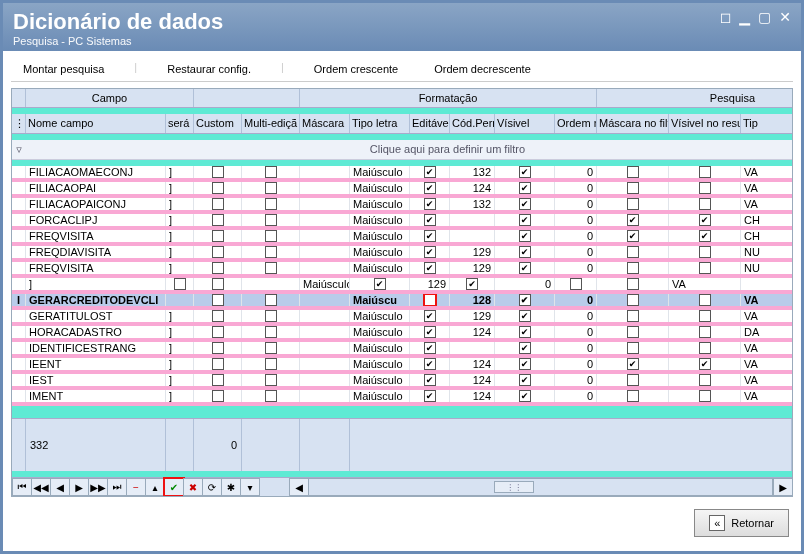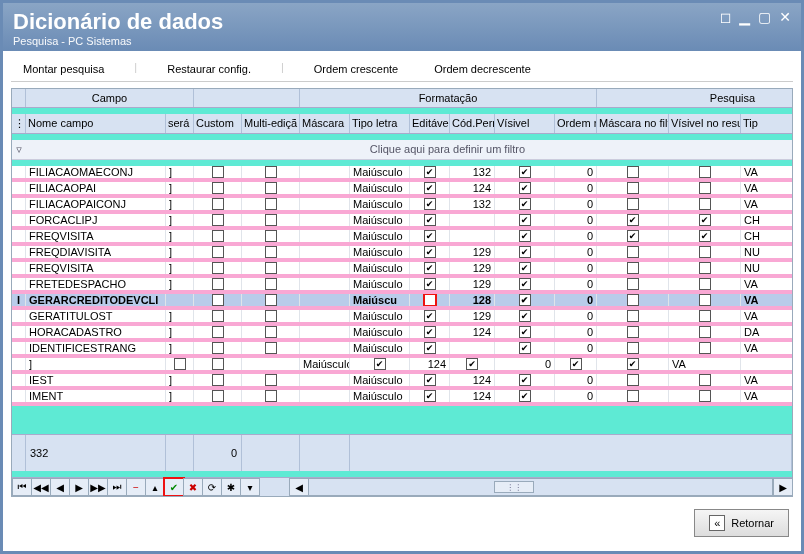--- a/index.html
+++ b/index.html
@@ -27,21 +27,21 @@
 .gridbody { flex: 1; overflow-y: hidden; overflow-x: hidden; }
 .datarow { border-bottom: 4px solid #f9a8d4; height: 16px; background: #fff; }
 .datarow.sel { background: #b9ccea; font-weight: bold; }
 .datarow .cell { padding: 1px 3px; border-right: 1px solid #e0e4ea; overflow: hidden; white-space: nowrap; font-size: 11px; display: flex; align-items: center; }
 .datarow .cell.center { justify-content: center; }
 .datarow .cell.right { justify-content: flex-end; }
 .chk { width: 12px; height: 12px; border: 1px solid #555; background: #fff; display: inline-flex; align-items: center; justify-content: center; font-size: 10px; line-height: 1; }
 .chk.on::after { content: "✔"; font-size: 9px; }
 .hl-red { outline: 2px solid #e11; outline-offset: -1px; }
 .sumrow { display: grid; grid-template-columns: 14px 140px 28px 48px 58px 50px 1fr; background: #d7e2f2; border-top: 1px solid #aac; }
-.sumrow .cell { padding: 12px 4px; border-right: 1px solid #b0c0d8; font-size: 11px; }
+.sumrow .cell { padding: 20px 4px; border-right: 1px solid #b0c0d8; font-size: 11px; }
 .navrow { display: flex; background: #d7e2f2; border-top: 1px solid #aac; align-items: center; }
 .navrow .btn { width: 20px; height: 18px; border: 1px solid #9ab; background: #e6edf7; display: flex; align-items: center; justify-content: center; font-size: 10px; cursor: pointer; margin-right: -1px; }
 .navrow .scroll { flex: 1; height: 18px; border: 1px solid #9ab; background: #d7e2f2; position: relative; display: flex; align-items: center; }
 .navrow .scroll .thumb { position: absolute; left: 40%; width: 40px; height: 12px; background: #e6edf7; border: 1px solid #9ab; display:flex; align-items:center; justify-content:center; font-size:8px; color:#668; }
 .footer { display: flex; justify-content: flex-end; padding: 6px 4px; }
 .retbtn { display: inline-flex; align-items: center; gap: 6px; padding: 5px 14px; border: 1px solid #888; background: linear-gradient(#f5f5f5,#ddd); cursor: pointer; font-size: 11px; }
 .retbtn .ico { width:16px; height:16px; border:1px solid #666; display:flex; align-items:center; justify-content:center; font-size:11px; background:#fff; }
 .notice { border-top: 1px solid #ccc; padding: 10px 6px; font-weight: bold; font-size: 11px; }
 .rowmark { font-size: 9px; display:flex; align-items:center; justify-content:center; }
 </style>
@@ -293,21 +293,20 @@
             <div class="cell center">
               <span class="chk"></span>
             </div>
             <div class="cell center">
               <span class="chk"></span>
             </div>
             <div class="cell ">NU</div>
           </div>
           <div class="datarow">
             <div class="cell rowmark"></div>
-            <div class="cell ">FRETEDESPACHO</div>
             <div class="cell ">]</div>
             <div class="cell center">
               <span class="chk"></span>
             </div>
             <div class="cell center">
               <span class="chk"></span>
             </div>
             <div class="cell "></div>
             <div class="cell ">Maiúsculo</div>
             <div class="cell center">
@@ -433,20 +432,21 @@
             <div class="cell center">
               <span class="chk"></span>
             </div>
             <div class="cell center">
               <span class="chk"></span>
             </div>
             <div class="cell ">VA</div>
           </div>
           <div class="datarow">
             <div class="cell rowmark"></div>
+            <div class="cell ">IEENT</div>
             <div class="cell ">]</div>
             <div class="cell center">
               <span class="chk"></span>
             </div>
             <div class="cell center">
               <span class="chk"></span>
             </div>
             <div class="cell "></div>
             <div class="cell ">Maiúsculo</div>
             <div class="cell center">

